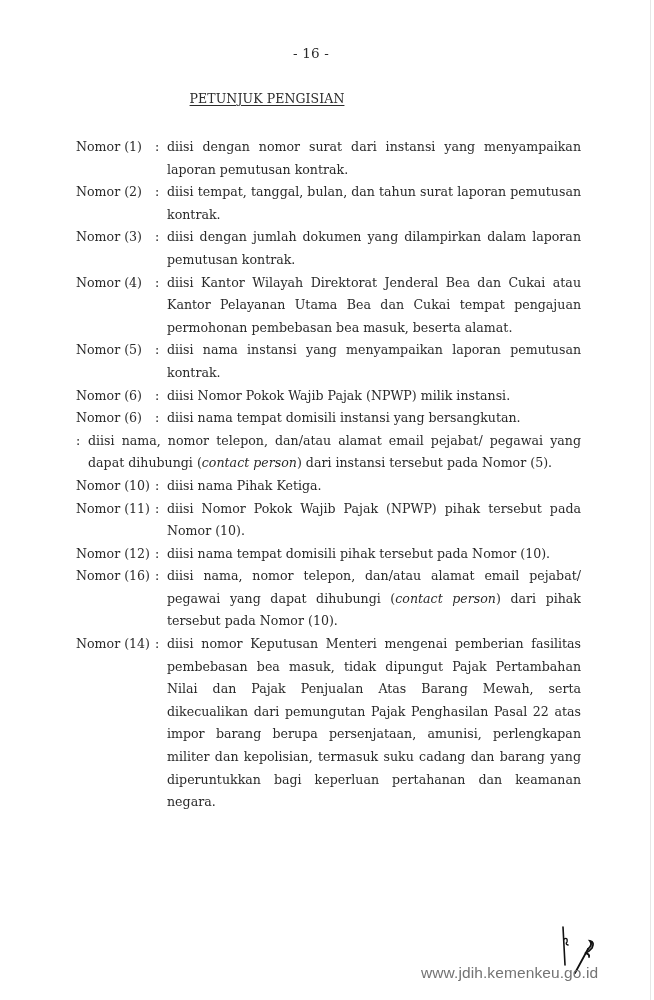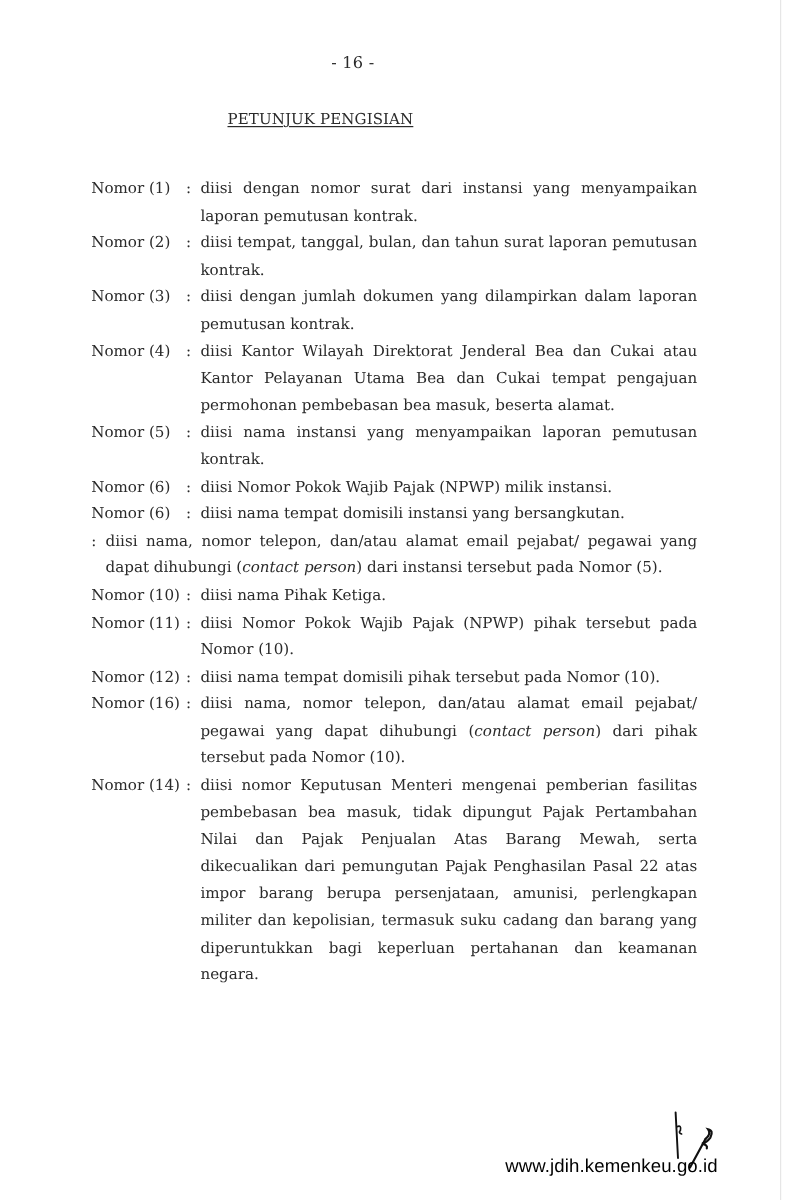--- a/index.html
+++ b/index.html
@@ -24,37 +24,38 @@
       background: #e6e6e6;
     }
     .page-number {
       position: absolute;
       top: 45px;
       left: 0;
       width: 588px;
       text-align: center;
       font-size: 13.5px;
       letter-spacing: 0.2px;
+      padding-left: 17px;
     }
     .doc-title {
       position: absolute;
       top: 91px;
       left: 0;
       width: 534px;
       text-align: center;
       font-size: 12.5px;
       letter-spacing: 0.1px;
     }
     .doc-title span {
       text-decoration: underline;
       text-underline-offset: 2px;
     }
     .entries {
       position: absolute;
-      top: 146px;
+      top: 136px;
       left: 76px;
       width: 505px;
     }
     .entry {
       display: flex;
       font-size: 12.6px;
       line-height: 22.6px;
     }
     .entry-label {
       width: 79px;
@@ -78,21 +79,21 @@
       top: 925px;
       width: 60px;
       height: 50px;
     }
     .footer-url {
       position: absolute;
       top: 964px;
       left: 421px;
       font-family: "Liberation Sans", "DejaVu Sans", sans-serif;
       font-size: 15.5px;
-      color: #000000;
+      color: #737373;
       letter-spacing: 0.1px;
     }
   </style>
 </head>
 <body>
 
 <div class="page-edge"></div>
 
 <div class="page-number">- 16 -</div>
 

